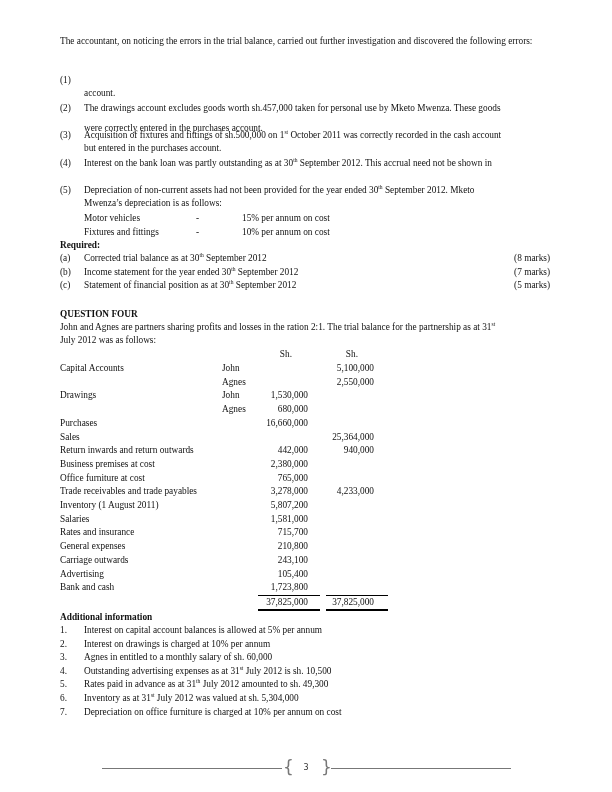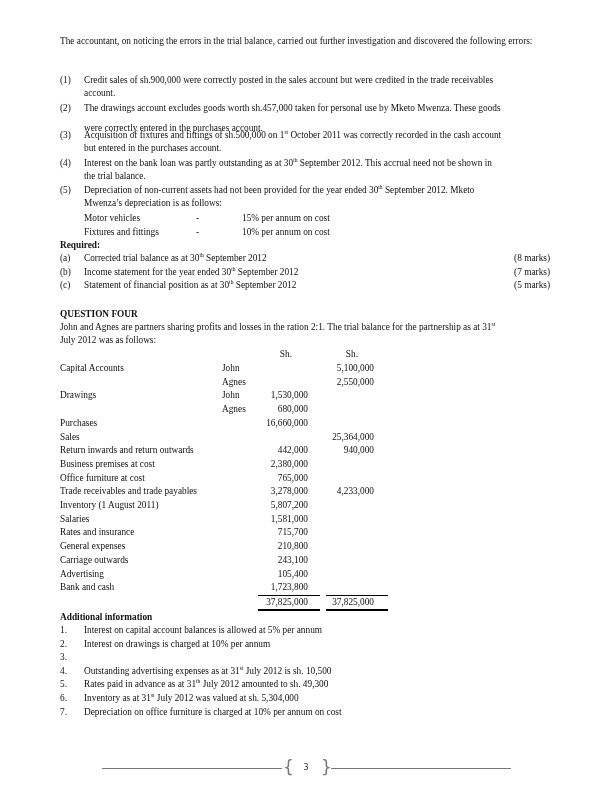--- a/index.html
+++ b/index.html
@@ -28,37 +28,35 @@
                 font-family: "DejaVu Sans", sans-serif; font-size: 8px; color: #333; }
   .brace { position: absolute; top: 757px; font-family: "DejaVu Sans", sans-serif; font-size: 17px; color: #777; line-height: 20px; }
 </style>
 </head>
 <body>
 
 <div class="abs para" style="top:35px;">The accountant, on noticing the errors in the trial balance, carried out further investigation and discovered the following errors:</div>
 
 <div class="abs item" style="top:74px; height:24px;">
   <span class="num">(1)</span>
-  <div class="itxt" style="top:0;">Credit sales of sh.900,000 were correctly posted in the sales account but were credited in the trade receivables</div>
   <div class="itxt" style="top:13px;">account.</div>
 </div>
 <div class="abs item" style="top:102px; height:24px;">
   <span class="num">(2)</span>
   <div class="itxt" style="top:0;">The drawings account excludes goods worth sh.457,000 taken for personal use by Mketo Mwenza. These goods</div>
   <div class="itxt" style="top:20px;">were correctly entered in the purchases account.</div>
 </div>
 <div class="abs item" style="top:129px; height:24px;">
   <span class="num">(3)</span>
   <div class="itxt" style="top:0;"><span>Acquisition of fixtures and fittings of sh.500,000 on 1</span><sup>st</sup><span> October 2011 was correctly recorded in the cash account</span></div>
   <div class="itxt" style="top:13px;">but entered in the purchases  account.</div>
 </div>
 <div class="abs item" style="top:157px; height:24px;">
   <span class="num">(4)</span>
   <div class="itxt" style="top:0;"><span>Interest on the bank loan was partly outstanding as at 30</span><sup>th</sup><span> September 2012. This accrual need not be shown in</span></div>
-  <div class="itxt" style="top:13px;">the trial balance.</div>
 </div>
 <div class="abs item" style="top:184px; height:24px;">
   <span class="num">(5)</span>
   <div class="itxt" style="top:0;"><span>Depreciation of non-current assets had not been provided for the year ended 30</span><sup>th</sup><span> September 2012. Mketo</span></div>
   <div class="itxt" style="top:13px;">Mwenza’s depreciation is as follows:</div>
 </div>
 
 <div class="abs dep-row" style="top:212px;">
   <span class="a">Motor vehicles</span>
   <span class="b">-</span>
@@ -214,20 +212,21 @@
     <div class="abs item" style="top: 624px; height: 13px;">
       <span class="num">1.</span>
       <div class="itxt" style="top: 0px;"><span>Interest on capital account balances is allowed at 5% per annum</span><sup></sup><span></span></div>
     </div>
     <div class="abs item" style="top: 637.6px; height: 13px;">
       <span class="num">2.</span>
       <div class="itxt" style="top: 0px;"><span>Interest on drawings is charged at 10% per annum</span><sup></sup><span></span></div>
     </div>
     <div class="abs item" style="top: 651.2px; height: 13px;">
       <span class="num">3.</span>
+      <div class="itxt" style="top: 0px;"><span>Agnes in entitled to a monthly salary of sh. 60,000</span><sup></sup><span></span></div>
     </div>
     <div class="abs item" style="top: 664.8px; height: 13px;">
       <span class="num">4.</span>
       <div class="itxt" style="top: 0px;"><span>Outstanding advertising expenses as at 31</span><sup>st</sup><span> July 2012 is sh. 10,500</span></div>
     </div>
     <div class="abs item" style="top: 678.4px; height: 13px;">
       <span class="num">5.</span>
       <div class="itxt" style="top: 0px;"><span>Rates paid in advance as at 31</span><sup>th</sup><span> July 2012 amounted to sh. 49,300</span></div>
     </div>
     <div class="abs item" style="top: 692px; height: 13px;">

